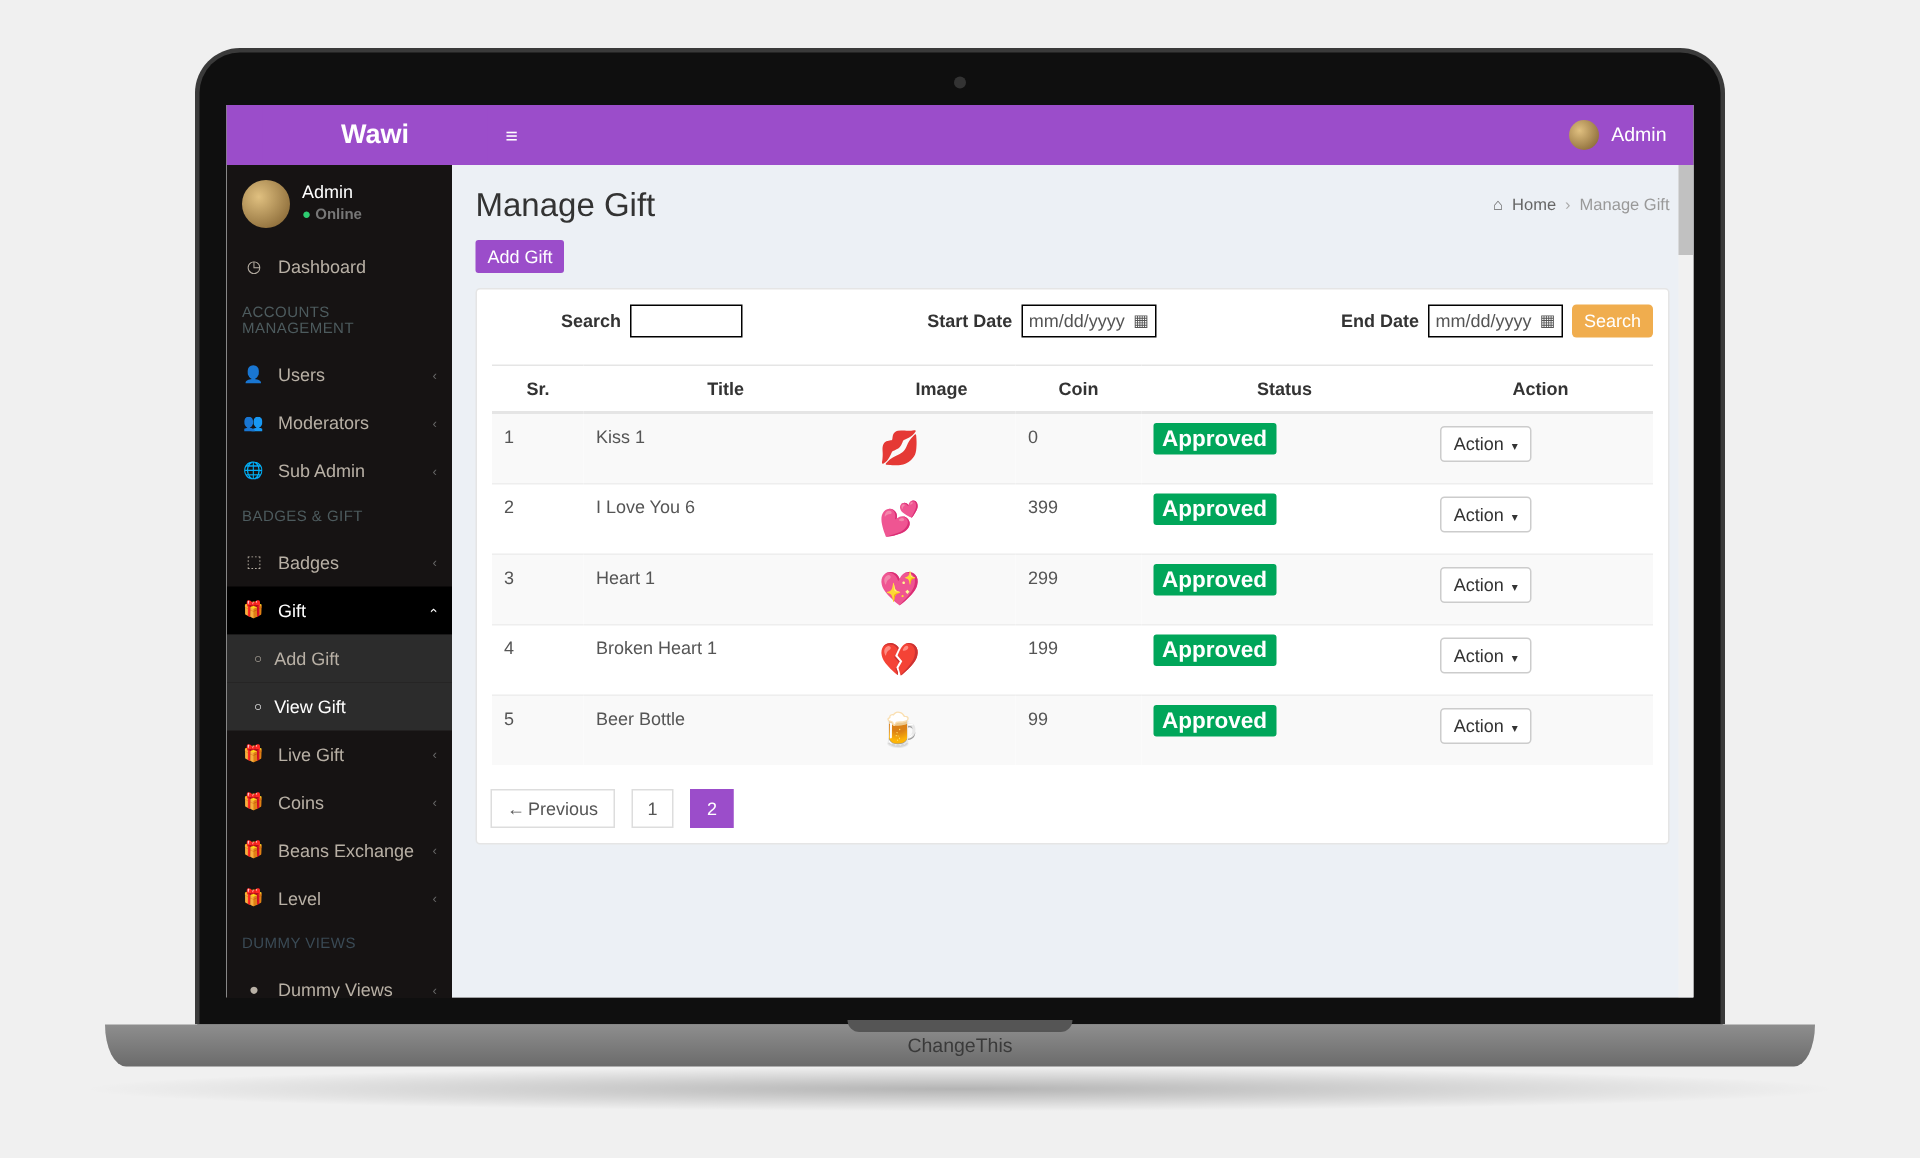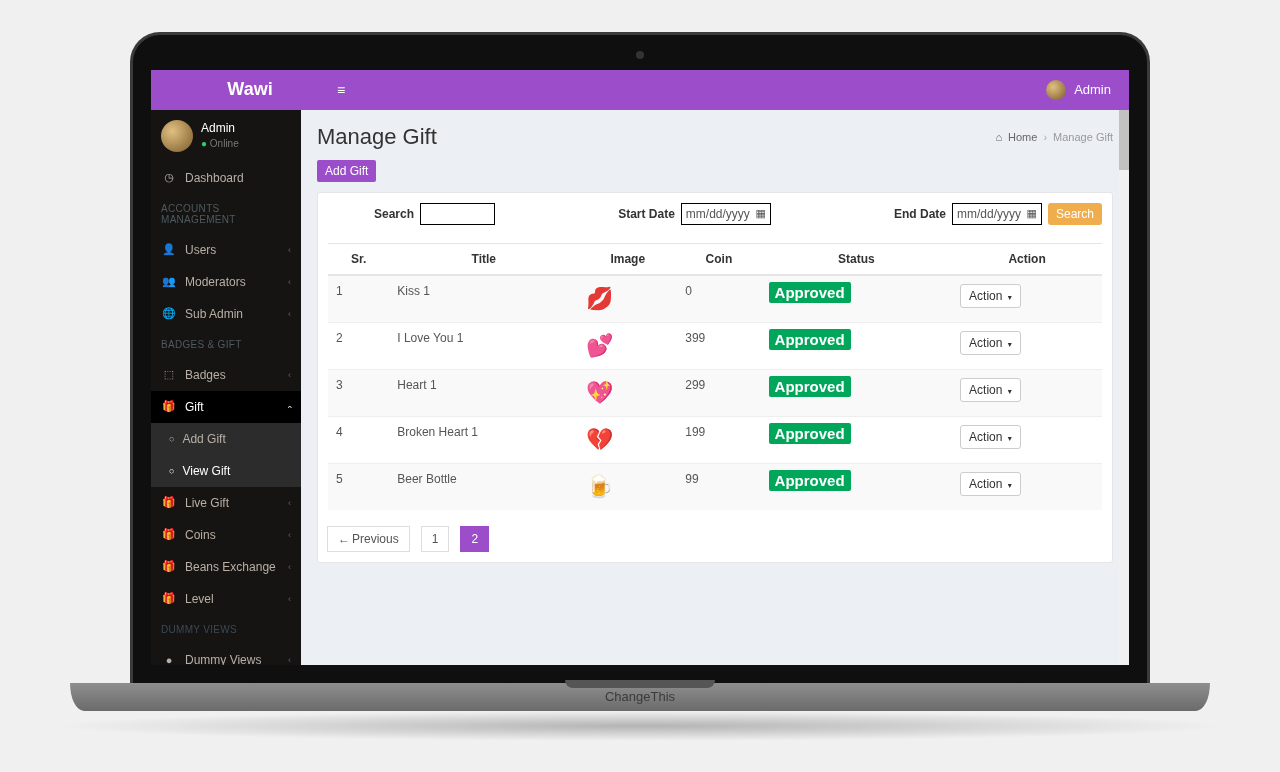--- a/index.html
+++ b/index.html
@@ -130,21 +130,21 @@
     align-items: center;
     gap: 8px;
   }
   .avatar-lg {
     width: 32px; height: 32px;
     border-radius: 50%;
     background: radial-gradient(circle at 35% 35%, #e0c080, #7a5a2a);
   }
   .user-info { line-height: 1.3; }
   .user-name { color: #fff; font-weight: 500; }
-  .online { font-size: 10px; color: #777; }
+  .online { font-size: 10px; color: #777; font-weight: bold; }
   .online::before { content: "● "; color: #2ecc71; }
 
   .side-item, .side-head, .side-sub {
     display: flex;
     align-items: center;
     padding: 9px 10px;
     cursor: pointer;
     position: relative;
   }
   .side-head {
@@ -496,21 +496,21 @@
                       <tr>
                         <td>1</td>
                         <td>Kiss 1</td>
                         <td><span class="gift-img" style="font-size:22px;line-height:30px;">💋</span></td>
                         <td>0</td>
                         <td><span class="badge">Approved</span></td>
                         <td><button class="action-btn">Action <span class="caret">▾</span></button></td>
                       </tr>
                       <tr>
                         <td>2</td>
-                        <td>I Love You 1</td>
+                        <td>I Love You 6</td>
                         <td><span class="gift-img" style="font-size:22px;line-height:30px;">💕</span></td>
                         <td>399</td>
                         <td><span class="badge">Approved</span></td>
                         <td><button class="action-btn">Action <span class="caret">▾</span></button></td>
                       </tr>
                       <tr>
                         <td>3</td>
                         <td>Heart 1</td>
                         <td><span class="gift-img" style="font-size:22px;line-height:30px;">💖</span></td>
                         <td>299</td>

